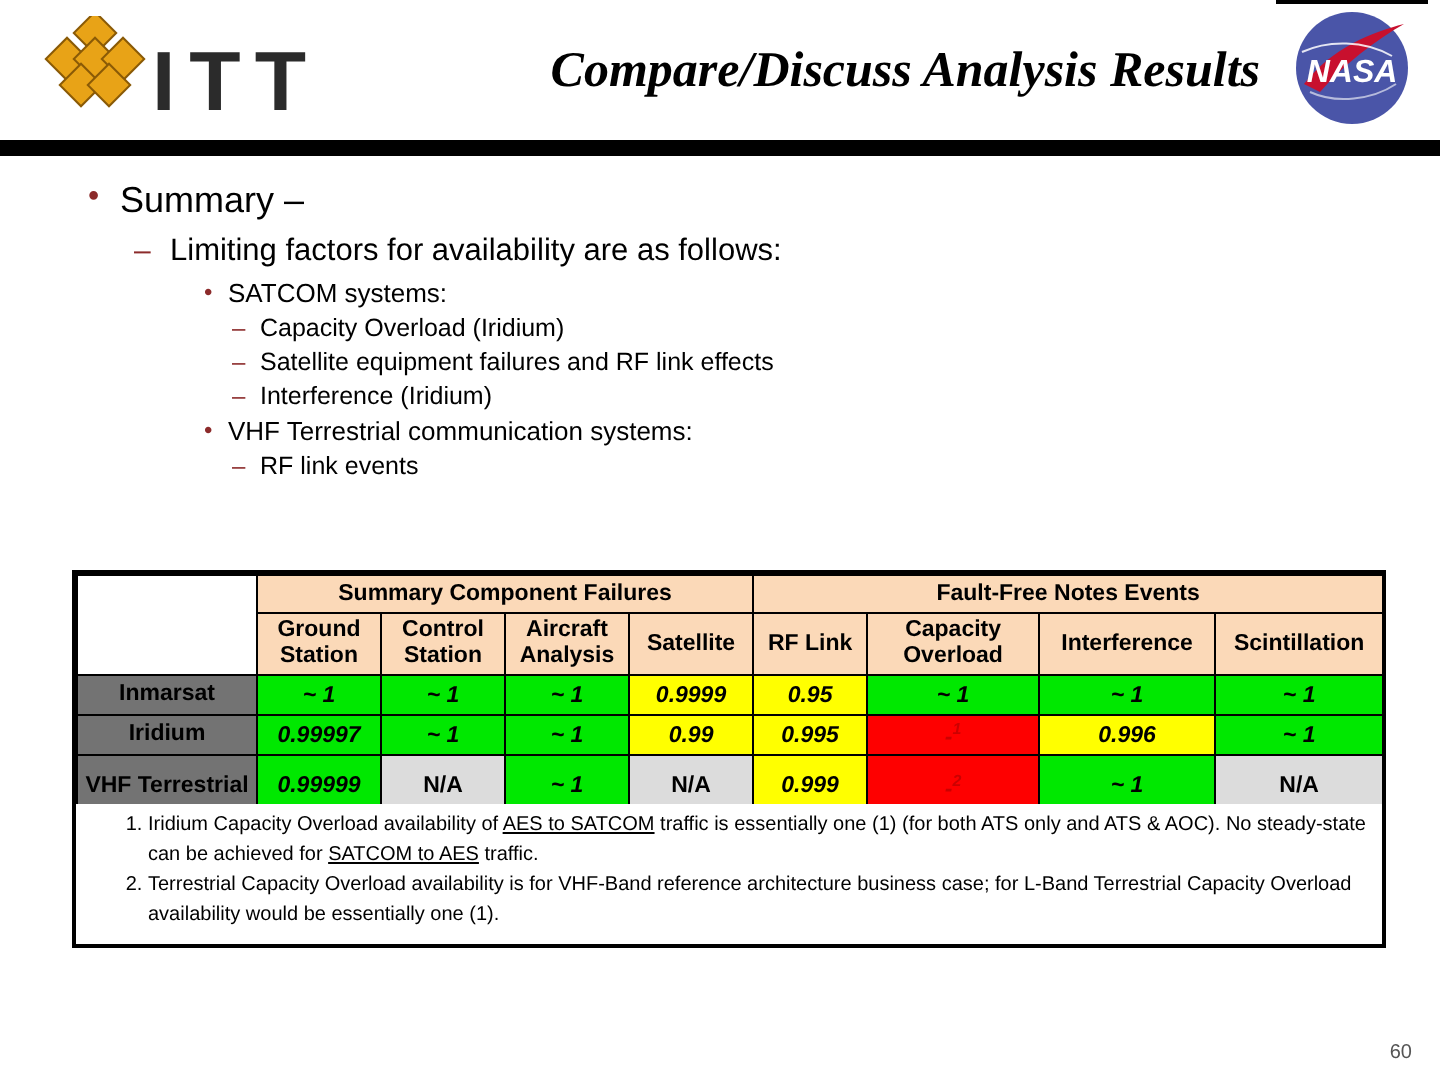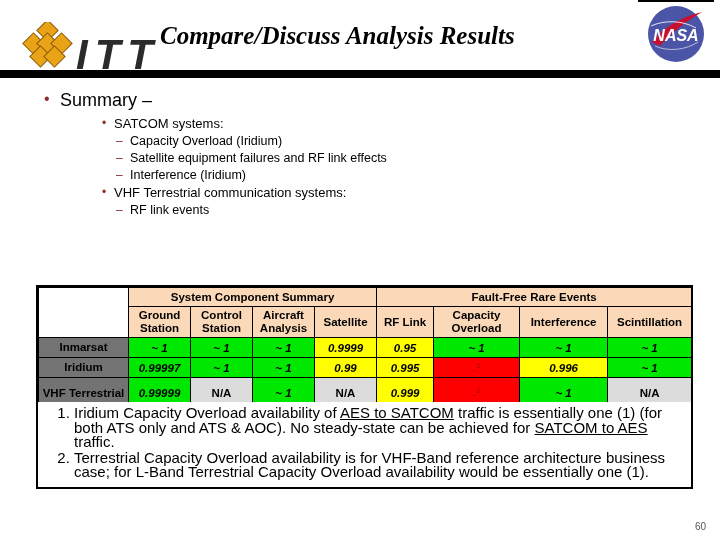--- a/index.html
+++ b/index.html
@@ -4,25 +4,25 @@
 <style>
   html,body{margin:0;padding:0;}
   body{
     width:720px;height:540px;background:#ffffff;
     font-family:"Liberation Sans",sans-serif;
     overflow:hidden;position:relative;
   }
 
   
   #header{position:absolute;left:0;top:0;width:720px;height:70px;background:#fff;}
-  #itt-logo{position:absolute;left:8px;top:18px;width:150px;height:66px;font-style:italic;}
+  #itt-logo{position:absolute;left:8px;top:4px;width:150px;height:66px;}
   #itt-mark{position:absolute;left:12px;top:4px;width:54px;height:52px;}
   #itt-word{position:absolute;left:68px;top:16px;font-family:"Liberation Sans",sans-serif;
     font-weight:bold;font-size:42px;letter-spacing:7px;color:#2b2b2b;line-height:42px;}
-  #title{position:absolute;left:160px;top:22px;width:470px;text-align:left;
+  #title{position:absolute;left:160px;top:22px;width:470px;text-align:right;
     font-family:"Liberation Serif",serif;font-weight:bold;font-style:italic;
     font-size:25px;color:#000;white-space:nowrap;}
   #nasa-logo{position:absolute;left:638px;top:2px;width:76px;height:64px;}
   #nasa-rule{position:absolute;left:638px;top:0px;width:76px;height:2px;background:#000;}
   #header-bar{position:absolute;left:0;top:70px;width:720px;height:8px;background:#000;}
 
   
   #bullets{position:absolute;left:12px;top:88px;width:596px;}
   .b1,.b2,.b3,.b4{position:relative;color:#000;white-space:nowrap;}
   .b1{margin-left:30px;font-size:18px;line-height:24px;padding-left:18px;margin-bottom:3px;}
@@ -54,21 +54,21 @@
   td.cell sup{font-size:8px;vertical-align:super;color:#cc0000;}
   tr.r1 td,tr.r2 td{height:19px;}
   tr.r3 td{height:30px;}
 
   
   #notes{position:absolute;left:36px;top:402px;width:657px;
     border:2px solid #000;border-top:none;box-sizing:border-box;background:#fff;
     padding:4px 6px 6px 6px;}
   #notes-title{font-size:12px;color:#000;margin:0 0 1px 0;}
   ol.notes-list{margin:0;padding-left:30px;}
-  ol.notes-list li{font-size:15px;line-height:14.5px;color:#000;margin-bottom:1px;
+  ol.notes-list li{font-size:10px;line-height:14.5px;color:#000;margin-bottom:1px;
     text-align:left;}
   .ul{text-decoration:underline;}
 
   
   #page-num{position:absolute;right:14px;bottom:8px;font-size:10px;color:#555;}
 </style>
 </head>
 <body>
 
 <div id="header">
@@ -96,20 +96,21 @@
     <path d="M13 24 C 26 18, 44 18, 58 26" stroke="#ffffff" stroke-width="1" fill="none" opacity="0.85"></path>
     <path d="M17 44 C 30 50, 48 48, 60 40" stroke="#ffffff" stroke-width="1" fill="none" opacity="0.6"></path>
     <text x="38" y="39" text-anchor="middle" font-family="Liberation Sans, sans-serif" font-size="16" font-weight="bold" fill="#ffffff" font-style="italic">NASA</text>
   </svg>
 
   <div id="header-bar"></div>
 </div>
 
 <div id="bullets">
   <div class="b1">Summary –</div>
+  <div class="b2">Limiting factors for availability are as follows:</div>
   <div class="b3">SATCOM systems:</div>
   <div class="b4">Capacity Overload (Iridium)</div>
   <div class="b4">Satellite equipment failures and RF link effects</div>
   <div class="b4">Interference (Iridium)</div>
   <div class="b3">VHF Terrestrial communication systems:</div>
   <div class="b4">RF link events</div>
 </div>
 
 <div id="table-wrap">
   <table class="mx">
@@ -120,22 +121,22 @@
       <col style="width:62px">
         <col style="width:62px">
         <col style="width:57px">
       <col style="width:86px">
         <col style="width:88px">
         <col style="width:84px">
     </colgroup>
     <thead>
       <tr>
         <th class="corner" rowspan="2"></th>
-        <th class="grp" colspan="4">System Component Summary</th>
-        <th class="grp" colspan="4">Fault-Free Rare Events</th>
+        <th class="grp" colspan="4">Summary Component Failures</th>
+        <th class="grp" colspan="4">Fault-Free Notes Events</th>
       </tr>
       <tr>
         <th class="sub">Ground Station</th>
         <th class="sub">Control Station</th>
         <th class="sub">Aircraft Analysis</th>
         <th class="sub">Satellite</th>
         <th class="sub">RF Link</th>
         <th class="sub">Capacity Overload</th>
         <th class="sub">Interference</th>
         <th class="sub">Scintillation</th>

